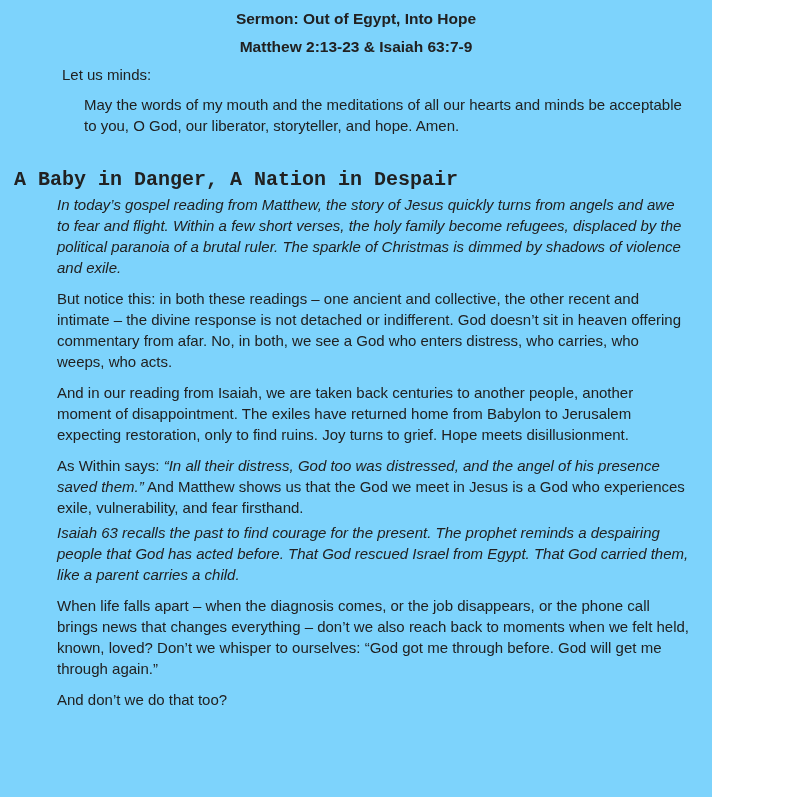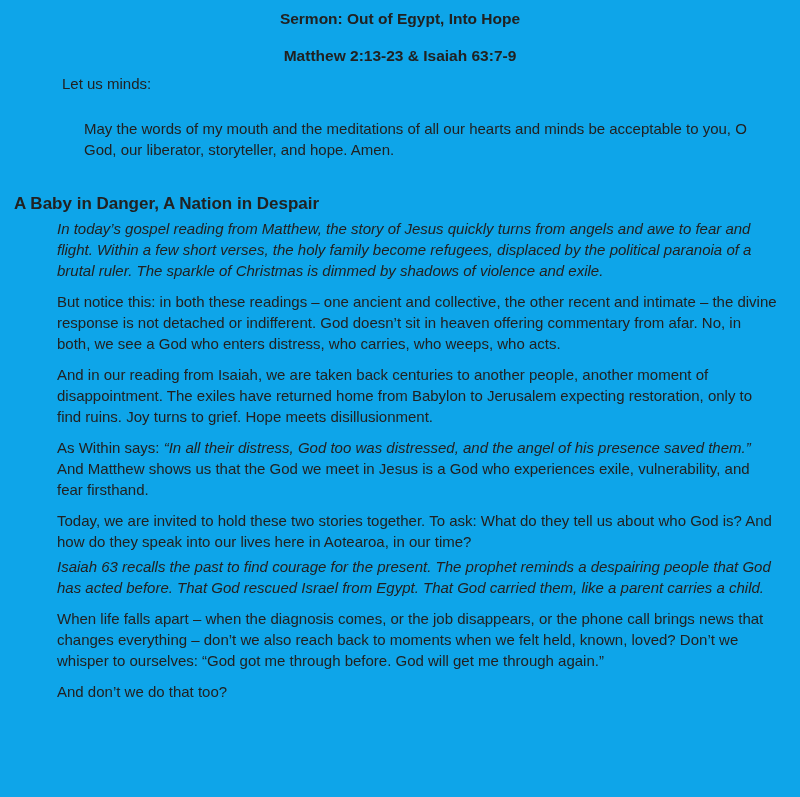--- a/index.html
+++ b/index.html
@@ -2,51 +2,52 @@
 <html><head>
 <meta charset="utf-8">
 <style>
   html, body {
     margin: 0;
     padding: 0;
     background: #ffffff;
   }
   .page {
     position: relative;
-    width: 800px;
+    width: 712px;
     height: 797px;
     overflow: hidden;
-    background: #0ea5e9;
+    background: #7dd3fc;
     color: #212121;
     font-family: "Liberation Sans", sans-serif;
     font-size: 15px;
     line-height: 21px;
     -webkit-font-smoothing: antialiased;
   }
   .doc-title {
     margin: 9px 12px 0 12px;
     text-align: center;
     font-weight: 700;
     font-size: 15.5px;
     line-height: 20px;
   }
   .doc-subtitle {
-    margin-top: 17px;
+    margin-top: 8px;
   }
   .prayer-call {
     margin: 7px 25px 0 62px;
   }
   .prayer-text {
-    margin: 24px 22px 0 84px;
+    margin: 9px 22px 0 84px;
   }
   h2.sec-heading {
     margin: 33px 25px 0 14px;
-    font-size: 17px;
+    font-size: 20px;
     font-weight: 700;
     line-height: 21px;
+    font-family: Liberation Mono, monospace;
   }
   h2.sec-heading.second {
     margin-top: 27px;
   }
   p.body-para {
     margin: 10px 22px 0 57px;
   }
   p.body-para.first-after-heading {
     margin-top: 4px;
     font-style: italic;
@@ -66,20 +67,19 @@
   <p class="prayer-text">May the words of my mouth and the meditations of all our hearts and minds be acceptable to you, O God, our liberator, storyteller, and hope. Amen.</p>
 
   <h2 class="sec-heading">A Baby in Danger, A Nation in Despair</h2>
 
   <p class="body-para first-after-heading">In today’s gospel reading from Matthew, the story of Jesus quickly turns from angels and awe to fear and flight. Within a few short verses, the holy family become refugees, displaced by the political paranoia of a brutal ruler. The sparkle of Christmas is dimmed by shadows of violence and exile.</p>
   <p class="body-para">But notice this: in both these readings – one ancient and collective, the other recent and intimate – the divine response is not detached or indifferent. God doesn’t sit in heaven offering commentary from afar. No, in both, we see a God who enters distress, who carries, who weeps, who acts.</p>
   <p class="body-para">And in our reading from Isaiah, we are taken back centuries to another people, another moment of disappointment. The exiles have returned home from Babylon to Jerusalem expecting restoration, only to find ruins. Joy turns to grief. Hope meets disillusionment.</p>
 
   <p class="body-para"><span>As Within says: </span><em class="scripture-quote">“In all their distress, God too was distressed, and the angel of his presence saved them.”</em><span> And Matthew shows us that the God we meet in Jesus is a God who experiences exile, vulnerability, and fear firsthand.</span></p>
 
-  <p class="body-para">Today, we are invited to hold these two stories together. To ask: What do they tell us about who God is? And how do they speak into our lives here in Aotearoa, in our time?</p>
 
 
   <p class="body-para first-after-heading">Isaiah 63 recalls the past to find courage for the present. The prophet reminds a despairing people that God has acted before. That God rescued Israel from Egypt. That God carried them, like a parent carries a child.</p>
   <p class="body-para">When life falls apart – when the diagnosis comes, or the job disappears, or the phone call brings news that changes everything – don’t we also reach back to moments when we felt held, known, loved? Don’t we whisper to ourselves: “God got me through before. God will get me through again.”</p>
   <p class="body-para">And don’t we do that too?</p>
 
 </div>
 
 </body></html>

